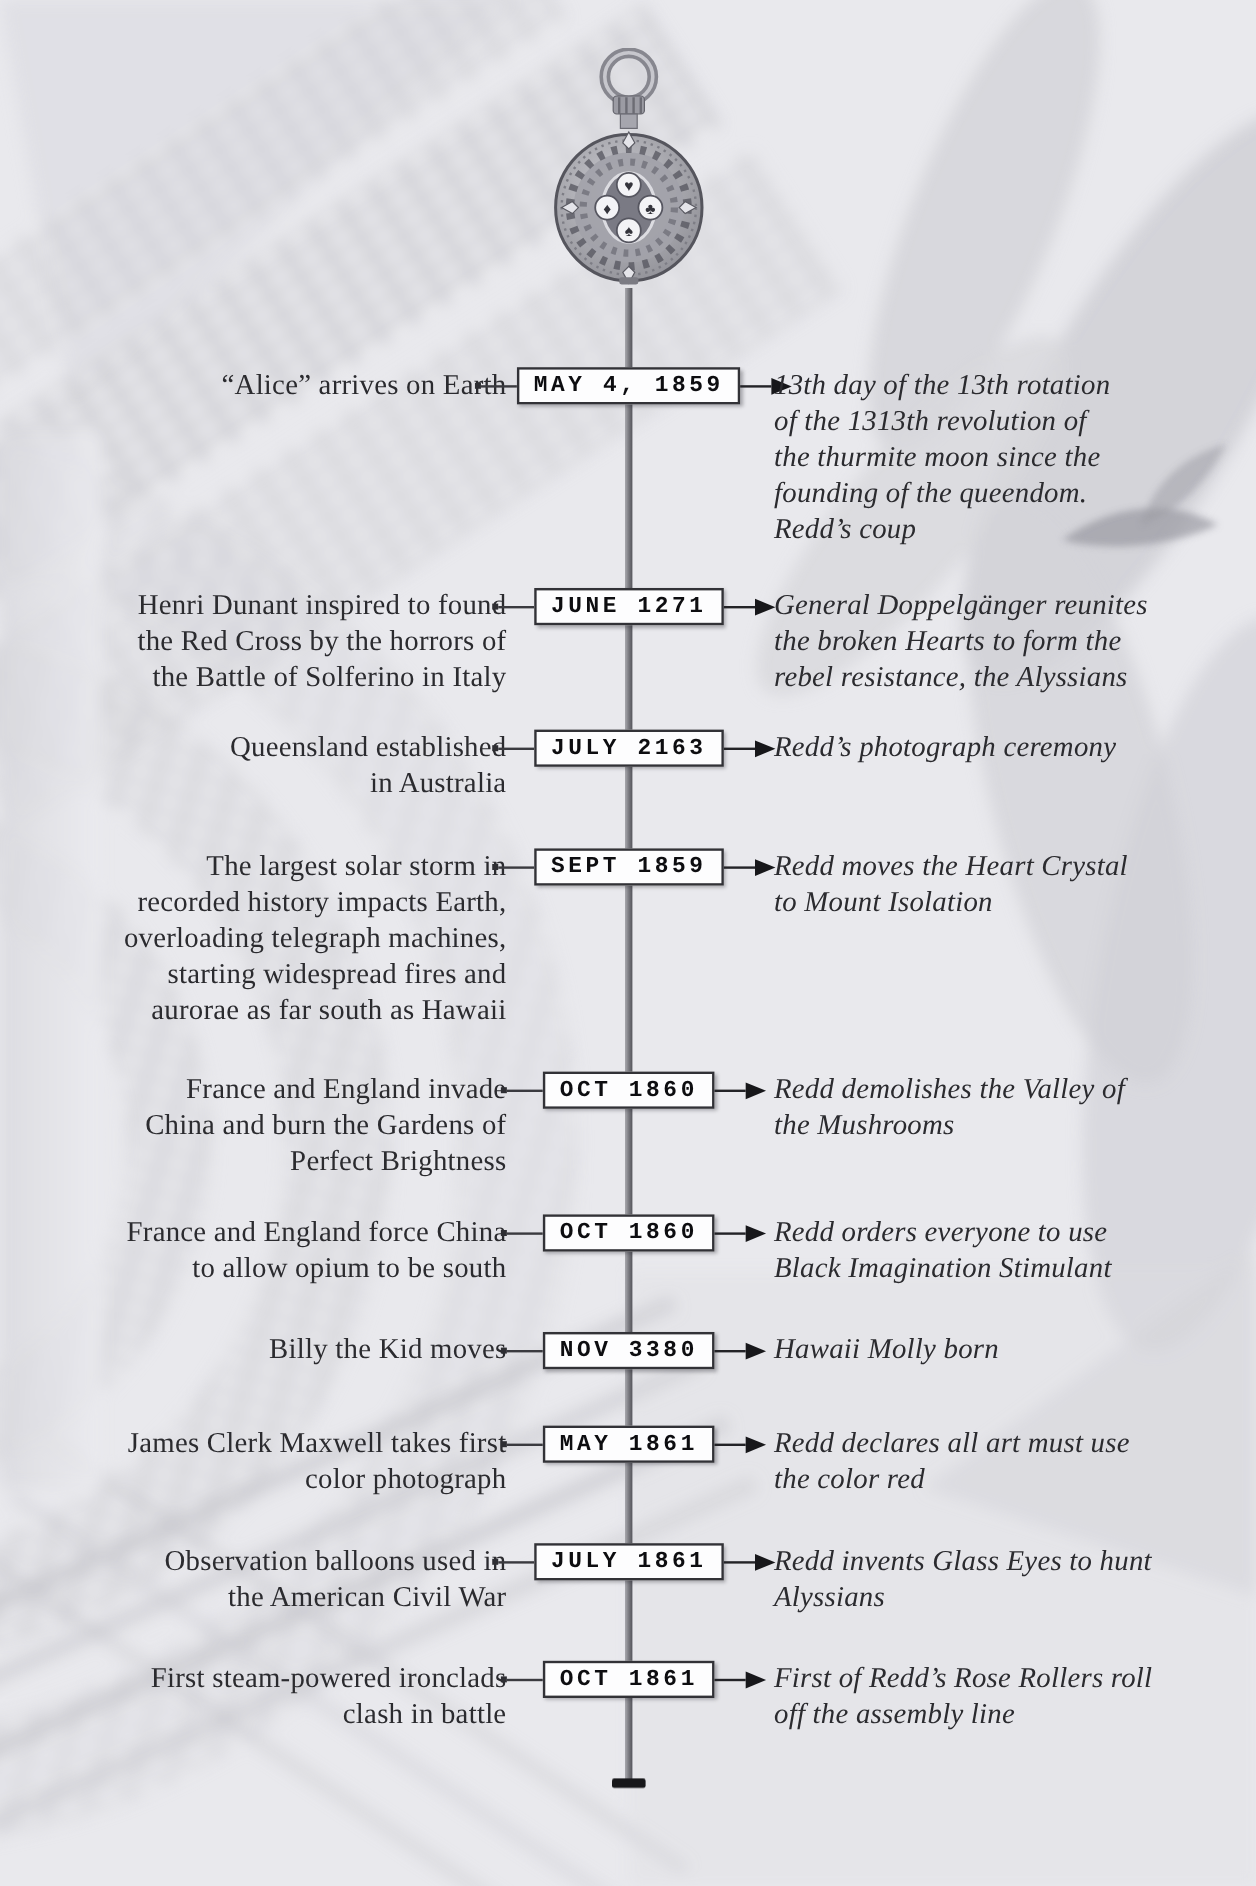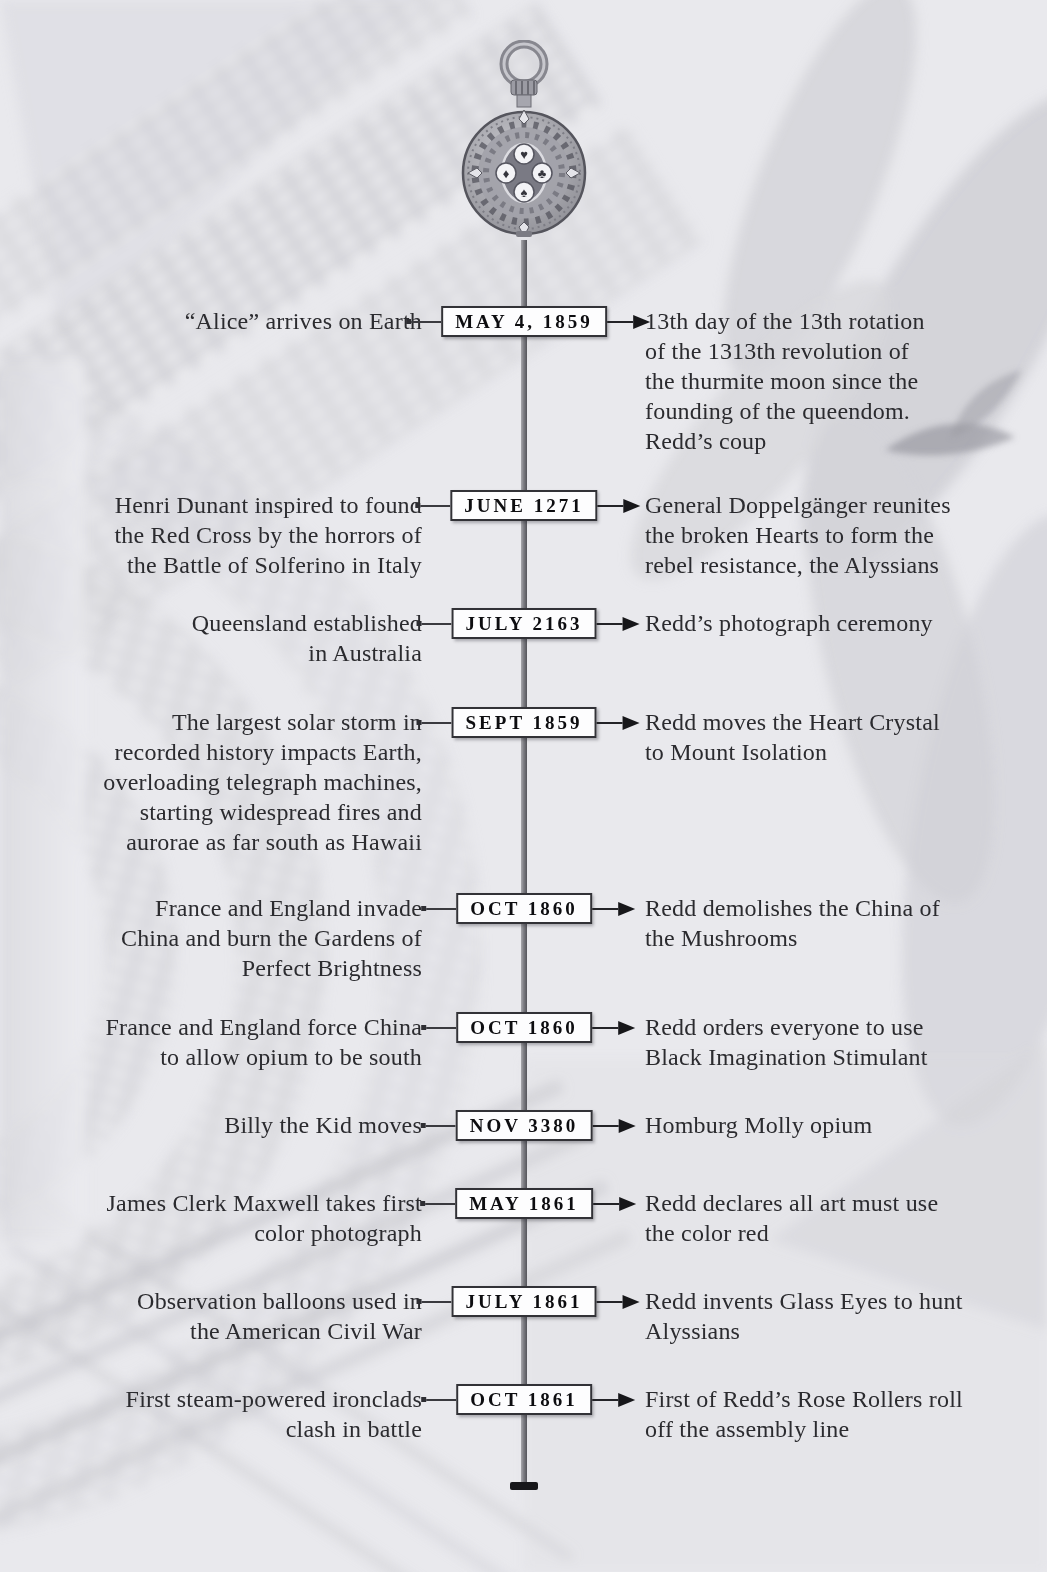--- a/index.html
+++ b/index.html
@@ -28,37 +28,37 @@
   .evt-left{
     position:absolute;right:625px;top:0;width:400px;
     text-align:right;
     font-size:24px;line-height:30px;color:#2b2b2f;
     white-space:pre-line;letter-spacing:.2px;
   }
   .evt-right{
     position:absolute;left:645px;top:0;width:385px;
     text-align:left;
     font-size:24px;line-height:30px;color:#2b2b2f;
-    white-space:pre-line;letter-spacing:.2px;
+    white-space:pre-line;letter-spacing:.2px;font-style:italic;
   }
   .center-group{
     position:absolute;left:524px;top:0;transform:translateX(-50%);
     margin-left:4px;
     display:flex;align-items:center;height:31px;
   }
   .dot{width:5px;height:5px;background:#2e2e33;flex:0 0 auto;}
   .dash-l{width:30px;height:2px;background:#3a3a3f;flex:0 0 auto;}
   .dash-r{width:26px;height:2px;background:#232327;flex:0 0 auto;}
   .date-box{
     flex:0 0 auto;
     background:#fdfdfe;
     border:2px solid #323237;
     box-shadow:2px 2px 3px rgba(40,40,48,.35);
     color:#0d0d10;
-    font-family:Liberation Serif, serif;
+    font-family:Liberation Mono, monospace;
     font-weight:700;font-size:19px;line-height:23px;
     letter-spacing:3px;
     padding:2px 12px;
     white-space:nowrap;
     text-align:center;
   }
   .arrow-r{
     width:0;height:0;flex:0 0 auto;
     border-left:17px solid #17171a;
     border-top:7px solid transparent;
@@ -245,21 +245,21 @@
     <div class="evt-left">France and England invade
 China and burn the Gardens of
 Perfect Brightness</div>
     <div class="center-group">
       <span class="dot"></span>
       <span class="dash-l"></span>
       <span class="date-box">OCT 1860</span>
       <span class="dash-r"></span>
       <span class="arrow-r"></span>
     </div>
-    <div class="evt-right">Redd demolishes the China of
+    <div class="evt-right">Redd demolishes the Valley of
 the Mushrooms</div>
   </div>
 
   <div class="entry" style="top:1012px">
     <div class="evt-left">France and England force China
 to allow opium to be south</div>
     <div class="center-group">
       <span class="dot"></span>
       <span class="dash-l"></span>
       <span class="date-box">OCT 1860</span>
@@ -272,21 +272,21 @@
 
   <div class="entry" style="top:1110px">
     <div class="evt-left">Billy the Kid moves</div>
     <div class="center-group">
       <span class="dot"></span>
       <span class="dash-l"></span>
       <span class="date-box">NOV 3380</span>
       <span class="dash-r"></span>
       <span class="arrow-r"></span>
     </div>
-    <div class="evt-right">Homburg Molly opium</div>
+    <div class="evt-right">Hawaii Molly born</div>
   </div>
 
   <div class="entry" style="top:1188px">
     <div class="evt-left">James Clerk Maxwell takes first
 color photograph</div>
     <div class="center-group">
       <span class="dot"></span>
       <span class="dash-l"></span>
       <span class="date-box">MAY 1861</span>
       <span class="dash-r"></span>

